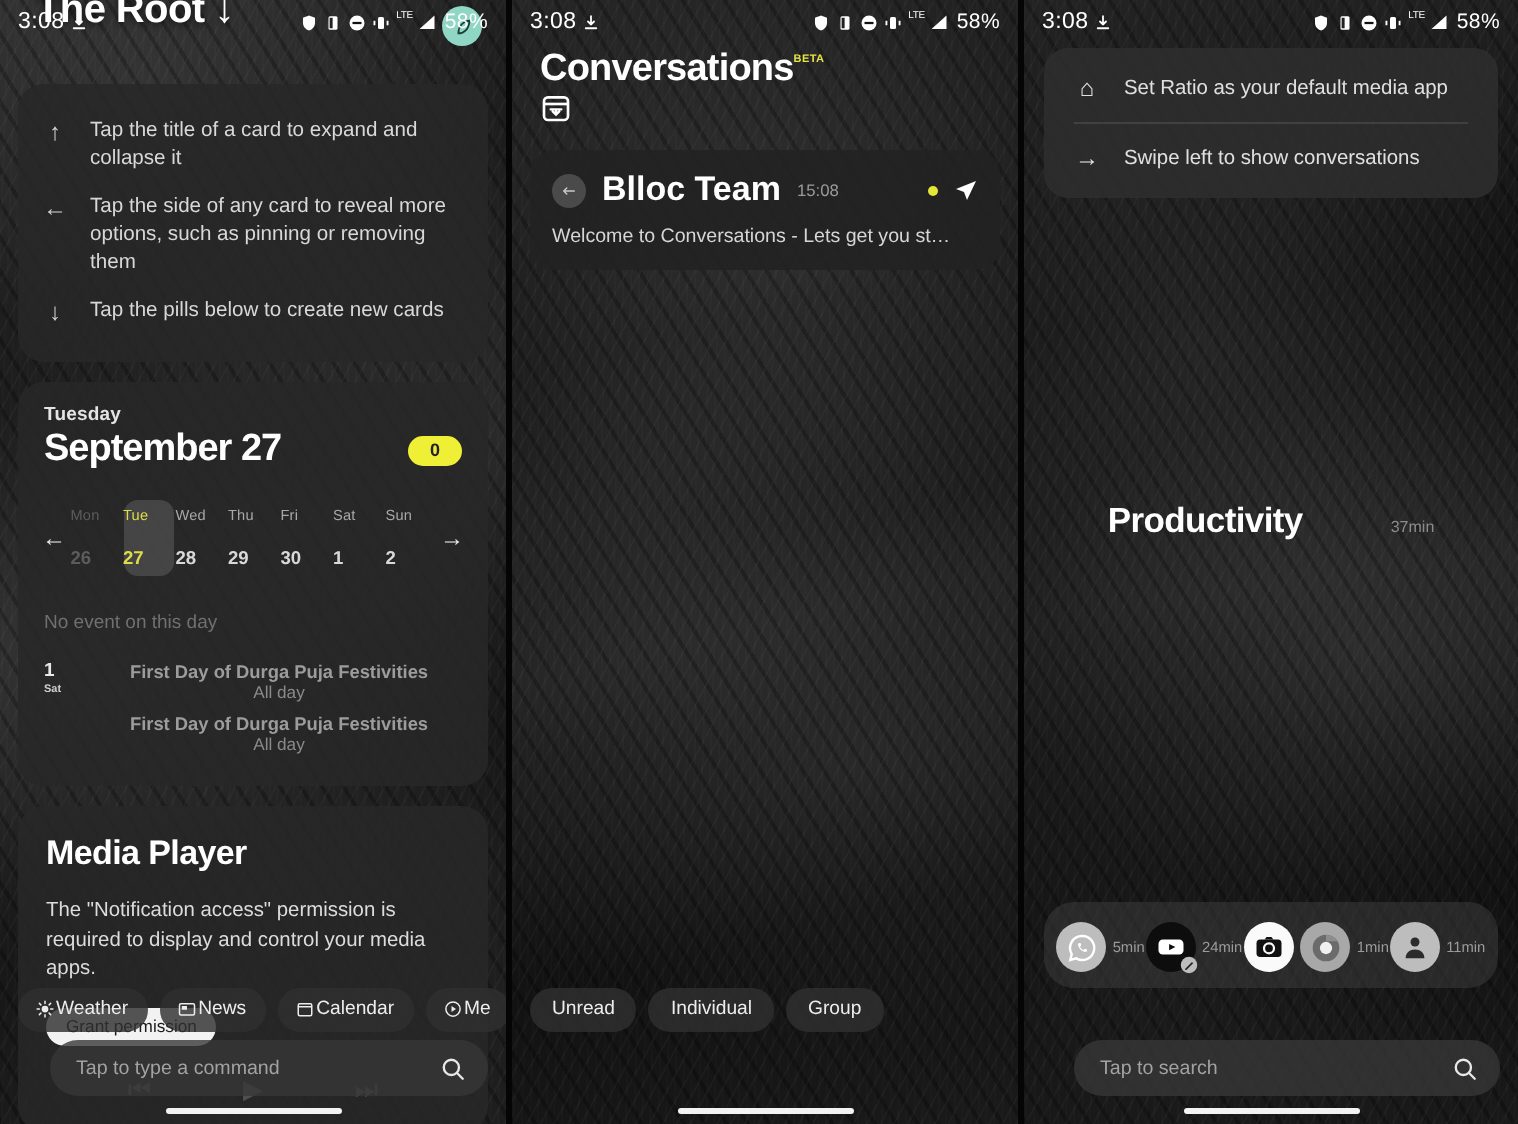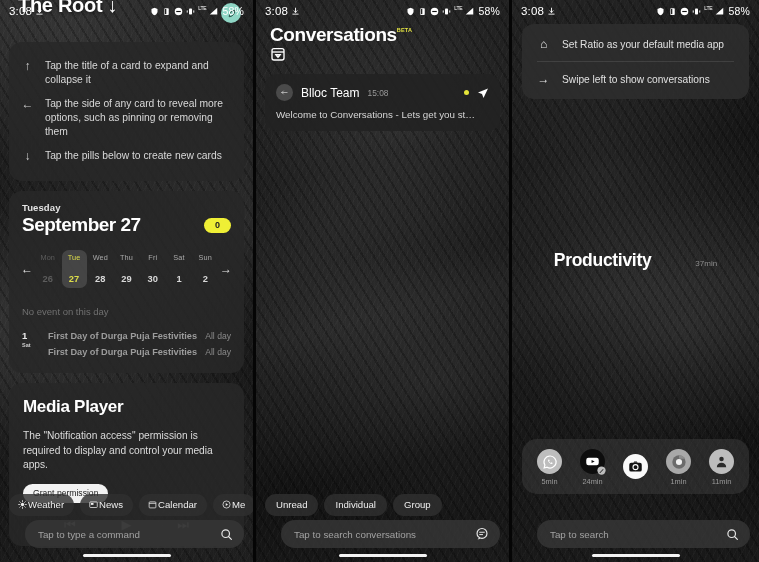--- a/index.html
+++ b/index.html
@@ -119,38 +119,38 @@
   .cal-count {
     background: #efef35; color: #222; font-size: 9px; font-weight: 700;
     border-radius: 9px; padding: 2px 11px; line-height: 11px;
   }
   .week {
     display: flex; align-items: center; justify-content: space-between;
     padding: 7px 11px 6px 11px; margin-top: 7px;
   }
   .wk-arrow { color: #e8e8e8; font-size: 12px; width: 14px; text-align: center; }
   .wk-day {
-    width: 25px; text-align: center; padding: 3px 0 4px 0; border-radius: 7px;
+    width: 25px; padding: 3px 0 4px 0; border-radius: 7px;
   }
   .wk-day .d { font-size: 7.3px; color: #a8a8a8; letter-spacing: .1px; }
   .wk-day .n { font-size: 9.3px; color: #d9d9d9; margin-top: 12px; font-weight: 700; }
   .wk-day.past .d, .wk-day.past .n { color: #5c5c5c; }
   .wk-day.sel { background: rgba(92,92,92,0.55); }
   .wk-day.sel .d, .wk-day.sel .n { color: #dede4a; }
 
   .cal-noevent {
     color: #707070; font-size: 9.5px;
     padding: 12px 13px 11px 13px;
   }
   .ev-group { display: flex; padding: 2px 13px 11px 13px; gap: 10px; }
   .ev-daycol { width: 16px; flex: none; padding-top: 1px; }
   .ev-daycol .dn { color: #e8e8e8; font-size: 9.5px; font-weight: 700; line-height: 10px; }
   .ev-daycol .dw { color: #cfcfcf; font-size: 5.5px; font-weight: 700; margin-top: 1px; }
   .ev-list { flex: 1; }
-  .ev-row { display: flex; justify-content: space-between; align-items: center; padding: 1px 0 5px 0; }
+  .ev-row { display: flex; justify-content: space-between; align-items: center; padding: 1px 0 5px 0; flex-direction: column; }
   .ev-name { color: #9c9c9c; font-size: 9.2px; font-weight: 600; }
   .ev-when { color: #8a8a8a; font-size: 8.6px; }
 
   .media-card { padding: 14px 14px 0 14px; min-height: 140px; }
   .media-title { color: #fff; font-size: 17px; font-weight: 700; letter-spacing: -.3px; }
   .media-desc { color: #dcdcdc; font-size: 10.2px; line-height: 14.5px; margin-top: 12px; }
   .media-grant {
     display: inline-block; margin-top: 11px;
     background: #f2f2f2; color: #1a1a1a;
     font-size: 8.6px; border-radius: 11px; padding: 4px 10px 5px 10px;
@@ -222,21 +222,21 @@
     border-radius: 12px;
     padding: 10px 11px 11px 11px;
   }
   .conv-row1 { display: flex; align-items: center; gap: 8px; }
   .conv-avatar {
     width: 17px; height: 17px; border-radius: 50%;
     background: #4a4a4a; flex: none;
     display: flex; align-items: center; justify-content: center;
     color: #c9c9c9; font-size: 8px;
   }
-  .conv-name { color: #fff; font-size: 12px; font-weight: 400; }
+  .conv-name { color: #fff; font-size: 17px; font-weight: 700; }
   .conv-time { color: #9a9a9a; font-size: 8.4px; }
   .conv-spacer { flex: 1; }
   .conv-dot { width: 5px; height: 5px; border-radius: 50%; background: #e5e53a; }
   .conv-msg { color: #d6d6d6; font-size: 9.8px; margin-top: 8px; }
 
   .filters {
     position: absolute; bottom: 46px; left: 0; right: 0;
     display: flex; gap: 6px; padding-left: 9px; z-index: 25;
   }
   .filter-pill {
@@ -266,21 +266,21 @@
   .prod-time { color: #8d8d8d; font-size: 8px; }
 
   .dock {
     position: absolute; bottom: 68px; left: 10px; right: 10px;
     background: rgba(62,62,62,0.50);
     border-radius: 15px;
     display: flex; justify-content: space-around; align-items: center;
     padding: 10px 6px 8px 6px;
     z-index: 25;
   }
-  .dock-app { display: flex; flex-direction: column; align-items: center; gap: 3px; }
+  .dock-app { display: flex; flex-direction: row; align-items: center; gap: 3px; }
   .dock-ic { width: 25px; height: 25px; border-radius: 50%; display: flex; align-items: center; justify-content: center; position: relative; }
   .dock-lbl { color: #9b9b9b; font-size: 7.4px; }
 </style>
 </head>
 <body>
 
 <div class="screens">
 
   <div class="phone p1">
     <div class="wall"></div>
@@ -529,28 +529,20 @@
       </div>
       <div class="conv-msg">Welcome to Conversations - Lets get you st…</div>
     </div>
 
     <div class="filters">
       <div class="filter-pill">Unread</div>
       <div class="filter-pill">Individual</div>
       <div class="filter-pill">Group</div>
     </div>
 
-    <div class="searchbar">
-      <span class="ph">Tap to search conversations</span>
-      <svg width="14" height="14" viewBox="0 0 24 24">
-        <circle cx="12" cy="11" r="8.5" fill="none" stroke="#e8e8e8" stroke-width="2"></circle>
-        <path d="M8 9h8M8 13h5" stroke="#e8e8e8" stroke-width="1.7" stroke-linecap="round"></path>
-        <path d="M7 18l-2.5 3.5L9 20" fill="#e8e8e8"></path>
-      </svg>
-    </div>
 
     <div class="homebar"></div>
   </div>
 
   <div class="phone p3">
     <div class="wall w3"></div>
 
     <div class="statusbar">
       <div class="sb-left">
         <span>3:08</span>

